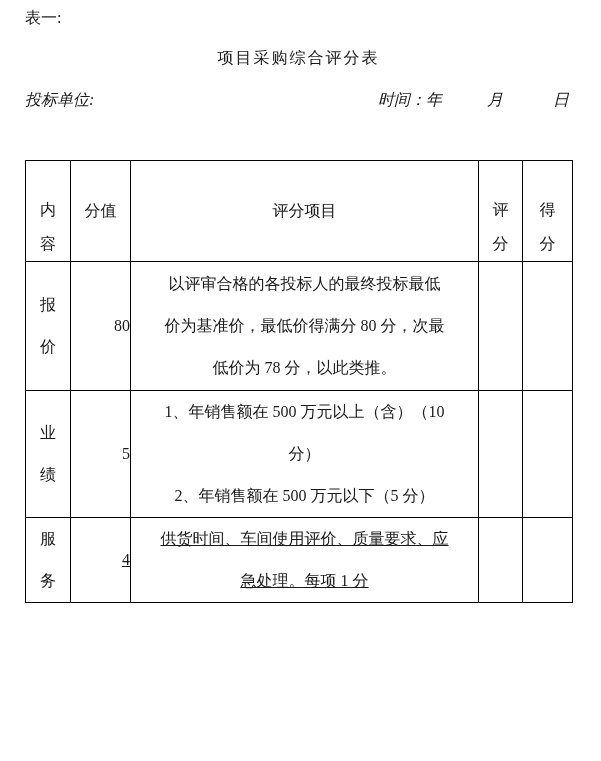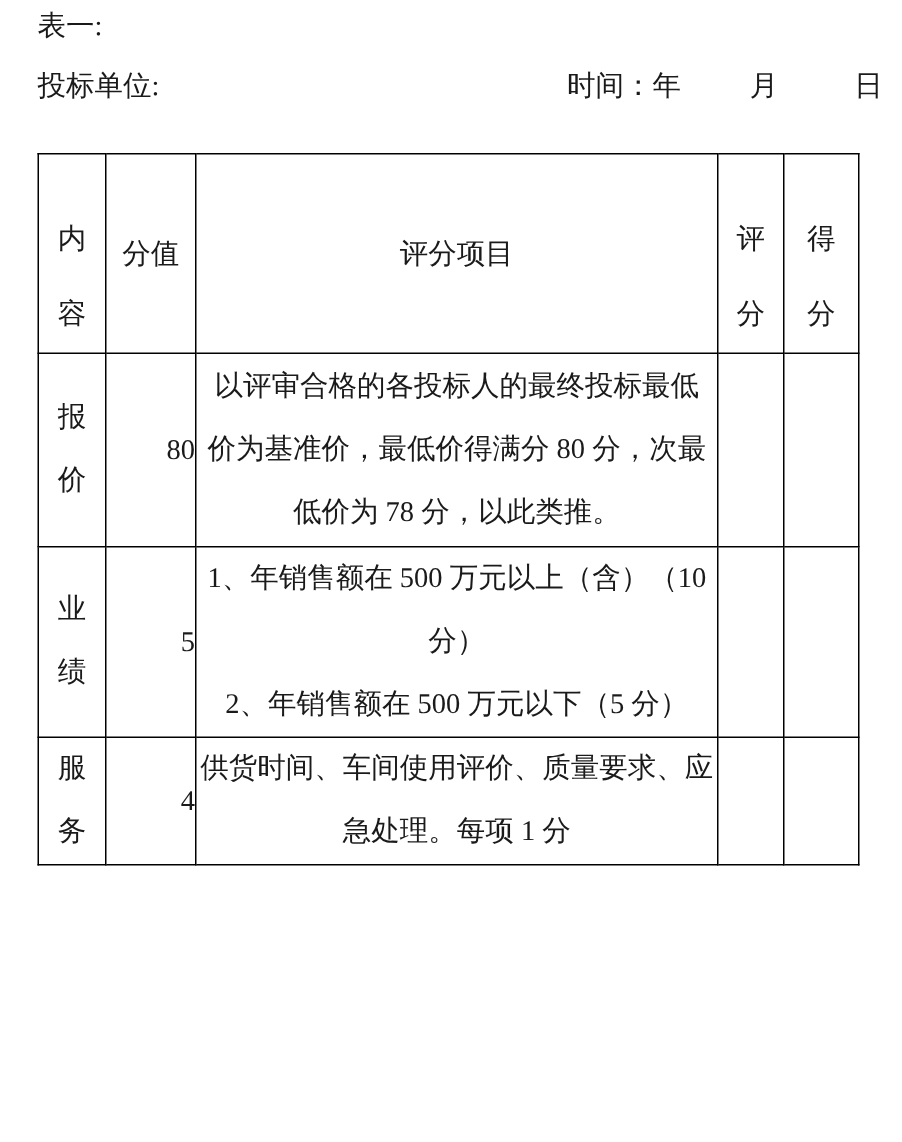--- a/index.html
+++ b/index.html
@@ -10,39 +10,40 @@
     color: #1a1a1a;
   }
   .page {
     position: relative;
     width: 601px;
     height: 761px;
     background: #ffffff;
     box-sizing: border-box;
     padding: 8px 29px 0 25px;
     overflow: hidden;
-    font-size: 19px;
+    font-size: 16px;
   }
   .table-label {
     height: 20px;
     line-height: 20px;
     margin-bottom: 20px;
   }
   .doc-title {
     text-align: center;
     height: 20px;
     line-height: 20px;
     letter-spacing: 2px;
     margin-bottom: 22px;
   }
   .meta-row {
     position: relative;
     height: 20px;
     line-height: 20px;
-    margin-bottom: 34px;
+    margin-bottom: 50px;
+    font-style: italic;
   }
   .bidder { position: absolute; left: 0; top: 0; }
   .time-block { position: absolute; left: 353px; top: 0; white-space: nowrap; }
   .time-month { margin-left: 41px; }
   .time-day { margin-left: 46px; }
 
   table.score-table {
     border-collapse: collapse;
     table-layout: fixed;
     width: 547px;
@@ -58,49 +59,50 @@
   col.c-content { width: 45px; }
   col.c-value   { width: 60px; }
   col.c-item    { width: 348px; }
   col.c-review  { width: 44px; }
   col.c-score   { width: 50px; }
 
   tr.r-header { height: 83px; }
   tr.r-baojia { height: 129px; }
   tr.r-ziliao { height: 84px; }
   tr.r-yeji   { height: 127px; }
-  tr.r-fuwu   { height: 85px; }
+  tr.r-fuwu   { height: 85px; text-decoration: underline; }
   tr.r-zongfen{ height: 79px; }
 
   .cell-center { text-align: center; }
   .stack {
     display: inline-block;
     width: 1.15em;
     word-break: break-all;
     line-height: 42px;
     text-align: center;
     vertical-align: middle;
   }
-  .stack-hd { line-height: 50px; margin-top: 32px; }
+  .stack-hd { line-height: 34px; margin-top: 32px; }
   td.item-cell {
     text-align: center;
     padding-left: 12px;
     padding-right: 4px;
     line-height: 42px;
     white-space: pre-line;
   }
   td.num-cell { text-align: right; line-height: 1; }
 </style>
 </head>
 <body>
 
 <div class="page">
 
   <div class="table-label">表一:</div>
 
+  <div class="doc-title">项目采购综合评分表</div>
 
   <div class="meta-row">
     <span class="bidder">投标单位:</span>
     <span class="time-block">
       <span>时间：</span><span>年</span>
       <span class="time-month">月</span>
       <span class="time-day">日</span>
     </span>
   </div>
 

